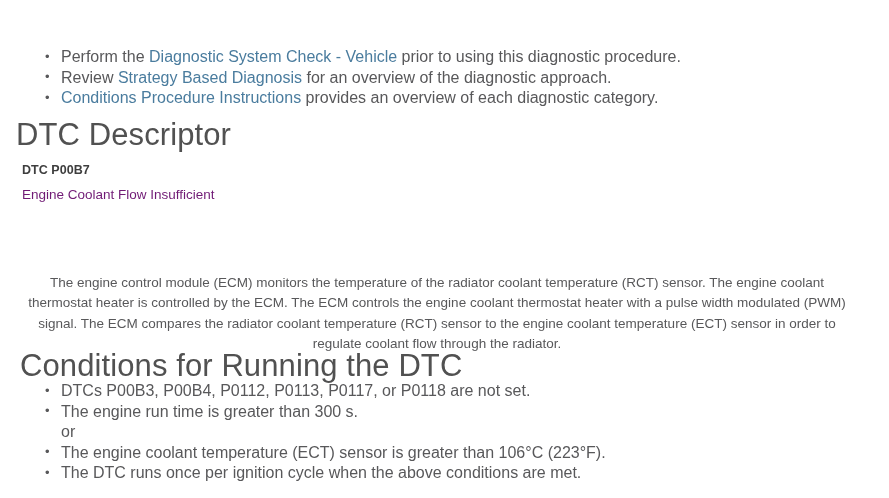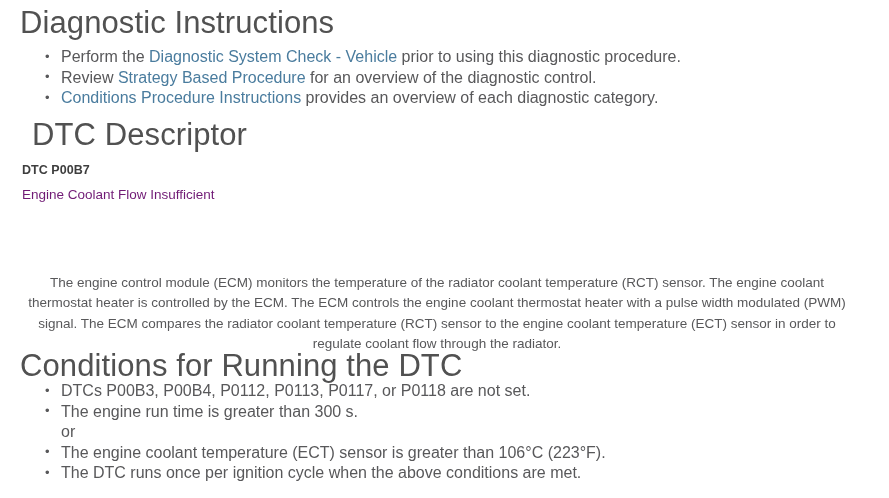--- a/index.html
+++ b/index.html
@@ -31,21 +31,21 @@
     letter-spacing: 0.1px;
     margin: 0;
     padding: 0;
     line-height: 1.0;
   }
   h1.h-big {
     font-size: 31px;
   }
 
   .heading-1 { position: absolute; left: 20px; top: 7px; }
-  .heading-2 { position: absolute; left: 32px; top: 119px; }
+  .heading-2 { position: absolute; left: 16px; top: 119px; }
   .heading-3 { position: absolute; left: 20px; top: 219px; }
   .heading-4 { position: absolute; left: 20px; top: 350px; }
 
   
   ul.bullets {
     list-style: none;
     margin: 0;
     padding: 0;
   }
   ul.bullets > li {
@@ -116,28 +116,27 @@
     line-height: 20.6px;
     color: #58585a;
     text-align: center;
   }
 </style>
 </head>
 <body>
 
 <div class="page">
 
-  <h1 class="section-heading h-big heading-1">Diagnostic Instructions</h1>
 
   <ul class="bullets list-1">
     <li class="bullet">
       <span>Perform the </span><a class="doclink" href="#">Diagnostic System Check - Vehicle</a><span> prior to using this diagnostic procedure.</span>
     </li>
     <li class="bullet">
-      <span>Review </span><a class="doclink" href="#">Strategy Based Procedure</a><span> for an overview of the diagnostic control.</span>
+      <span>Review </span><a class="doclink" href="#">Strategy Based Diagnosis</a><span> for an overview of the diagnostic approach.</span>
     </li>
     <li class="bullet">
       <span></span><a class="doclink" href="#">Conditions Procedure Instructions</a><span> provides an overview of each diagnostic category.</span>
     </li>
   </ul>
 
   <h1 class="section-heading h-big heading-2">DTC Descriptor</h1>
 
   <div class="dtc-block">
     <div class="dtc-code">DTC P00B7</div>

